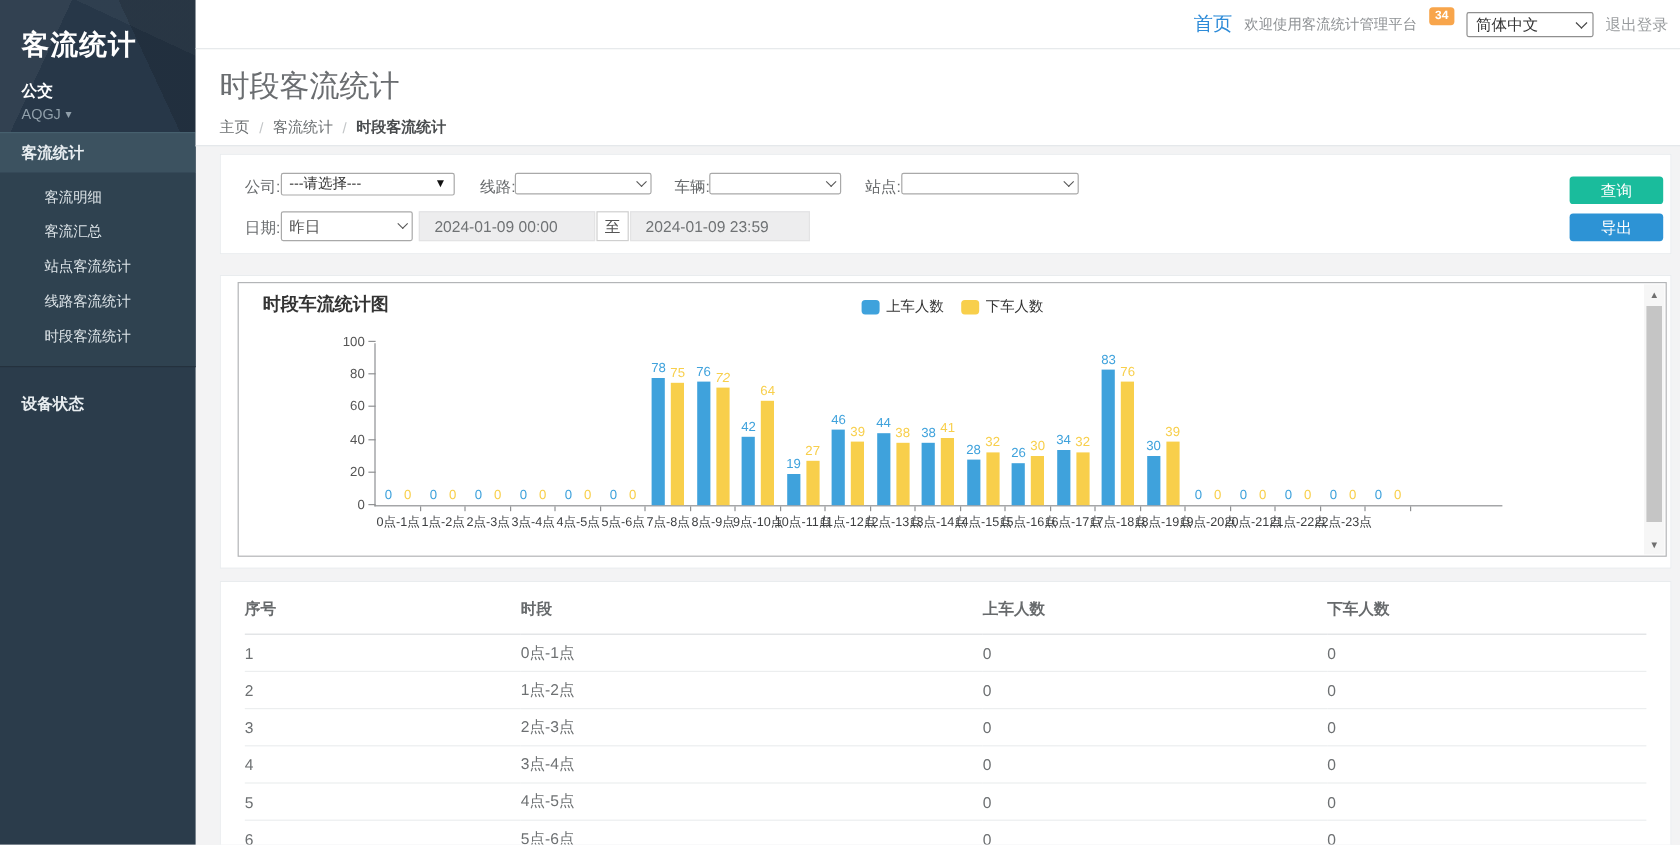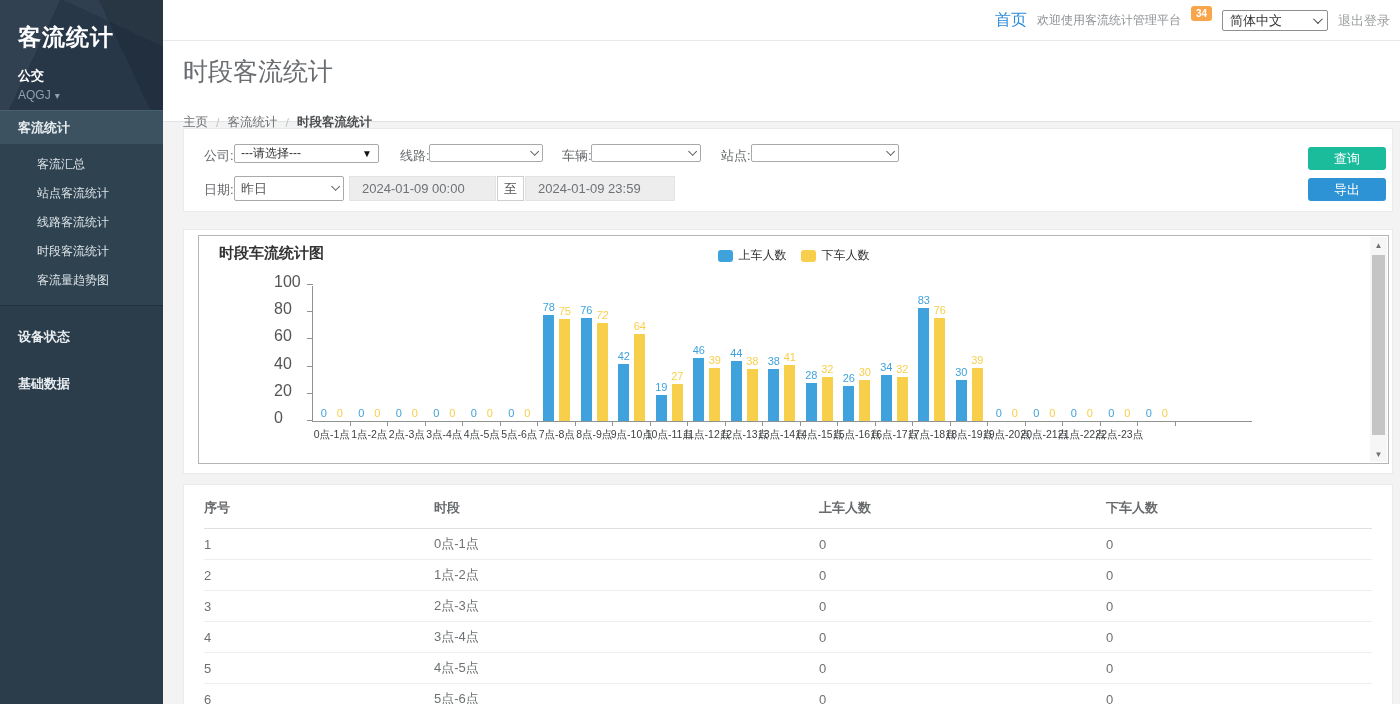--- a/index.html
+++ b/index.html
@@ -31,21 +31,21 @@
   .topbar-right { position:absolute; right:10px; top:0; height:41px; display:flex; align-items:center; gap:10px; }
   .home-link { color:#2d8bd8; font-size:16px; cursor:pointer; }
   .welcome { color:#8e9194; font-size:12px; }
   .badge { background:#f8a54b; color:#fff; font-size:10px; font-weight:bold; border-radius:3px; padding:2px 5px; position:relative; top:-7px; }
   .lang-select { width:106px; height:21px; border:1px solid #8f8f8f; border-radius:2px; background:#fff; display:flex; align-items:center; justify-content:space-between; padding:0 7px; font-size:13px; color:#333; cursor:pointer; }
   .chev { width:7px; height:7px; border-right:1.6px solid #444; border-bottom:1.6px solid #444; transform:rotate(45deg) translateY(-2px); display:inline-block; }
   .logout { color:#999c9e; font-size:13px; cursor:pointer; }
 
   .page-heading { background:#fff; height:81px; padding:14px 0 0 20px; border-bottom:1px solid #dfe3e6; }
   .page-title { color:#6a6d70; font-size:25px; font-weight:300; }
-  .breadcrumb { margin-top:26px; font-size:12.5px; color:#6b6f71; display:flex; gap:8px; align-items:center; }
+  .breadcrumb { margin-top:10px; font-size:12.5px; color:#6b6f71; display:flex; gap:8px; align-items:center; }
   .crumb { color:#6b6f71; cursor:pointer; }
   .crumb-sep { color:#c3c6c8; }
   .crumb.current { font-weight:bold; color:#4a4d4f; cursor:default; }
 
   .content { padding:6px 7px 0 20px; }
   .panel { background:#fff; border:1px solid #e9ecee; }
 
   
   .filter-panel { height:84px; position:relative; margin-bottom:17px; }
   .flabel { position:absolute; font-size:13px; color:#676a6c; }
@@ -59,21 +59,21 @@
   
   .chart-panel { height:245px; padding:5px 3px 11px 14px; margin-bottom:10px; }
   .chart-box { position:relative; width:100%; height:229px; border:1px solid #b3b5b7; overflow:hidden; background:#fff; }
   .chart-title { position:absolute; left:20px; top:8px; font-size:15px; font-weight:bold; color:#333; }
   .legend { position:absolute; top:11px; left:50%; transform:translateX(-50%); display:flex; gap:14px; align-items:center; }
   .legend-item { display:flex; gap:6px; align-items:center; cursor:pointer; }
   .legend-swatch { width:15px; height:12px; border-radius:3px; }
   .legend-label { font-size:12px; color:#333; }
   .chart-plot { position:absolute; left:113px; top:50px; width:940px; height:136px; border-left:1px solid #8f9193; border-bottom:1px solid #8f9193; display:flex; align-items:flex-end; }
   .ytick { position:absolute; left:-6px; width:6px; height:1px; background:#8f9193; }
-  .ylbl { position:absolute; right:100%; margin-right:9px; width:30px; text-align:left; font-size:16px; color:#555; transform:translateY(6px); }
+  .ylbl { position:absolute; right:100%; margin-right:9px; width:30px; text-align:right; font-size:11px; color:#555; transform:translateY(6px); }
   .cgroup { width:37.5px; height:100%; display:flex; align-items:flex-end; justify-content:center; gap:5px; position:relative; flex:none; }
   .cgroup::after { content:''; position:absolute; right:0; bottom:-5px; width:1px; height:4px; background:#8f9193; }
   .barwrap { width:11px; position:relative; }
   .bar { width:11px; }
   .bval { position:absolute; bottom:100%; margin-bottom:2px; left:50%; transform:translateX(-50%); font-size:11px; line-height:11px; }
   .xlbl { position:absolute; top:100%; margin-top:7px; left:50%; transform:translateX(-50%); font-size:10.5px; color:#3d3f41; white-space:nowrap; }
   .vscroll { position:absolute; top:1px; right:1px; bottom:1px; width:17px; background:#f6f6f6; }
   .varrow { position:absolute; left:0; width:17px; height:16px; display:flex; align-items:center; justify-content:center; font-size:8px; color:#6f6f6f; cursor:pointer; }
   .varrow.up { top:0; } .varrow.down { bottom:0; }
   .vthumb { position:absolute; left:2px; right:2px; top:18px; height:180px; background:#c5c5c5; cursor:grab; }
@@ -94,30 +94,29 @@
       <div class="brand">客流统计</div>
       <div class="org">公交</div>
       <div class="org-code">
         <span>AQGJ</span>
         <span class="caret">▾</span>
       </div>
     </div>
     <nav>
       <div class="nav-section active">客流统计</div>
       <div class="submenu">
+        <div class="submenu-item">客流明细</div>
         <div class="submenu-item">客流汇总</div>
         <div class="submenu-item">站点客流统计</div>
         <div class="submenu-item">线路客流统计</div>
         <div class="submenu-item">时段客流统计</div>
-        <div class="submenu-item">客流量趋势图</div>
       </div>
       <div class="nav-gap"></div>
       <div class="nav-section">设备状态</div>
       <div class="nav-gap"></div>
-      <div class="nav-section">基础数据</div>
     </nav>
   </aside>
 
   <div class="main">
 
     <header class="topbar">
       <div class="topbar-right">
         <span class="home-link" style="color: rgb(45, 139, 216);">首页</span>
         <span class="welcome">欢迎使用客流统计管理平台</span>
         <span class="badge" style="background: rgb(248, 165, 75);">34</span>

